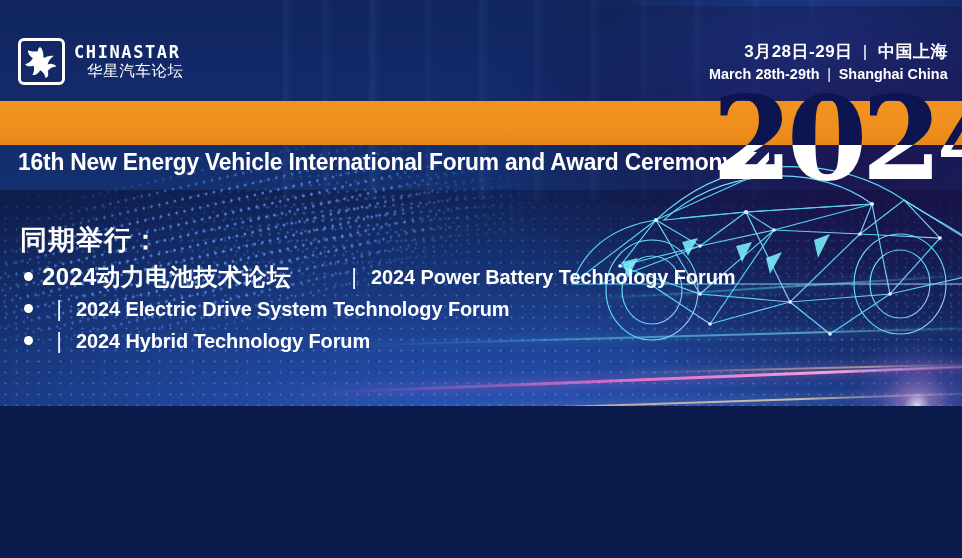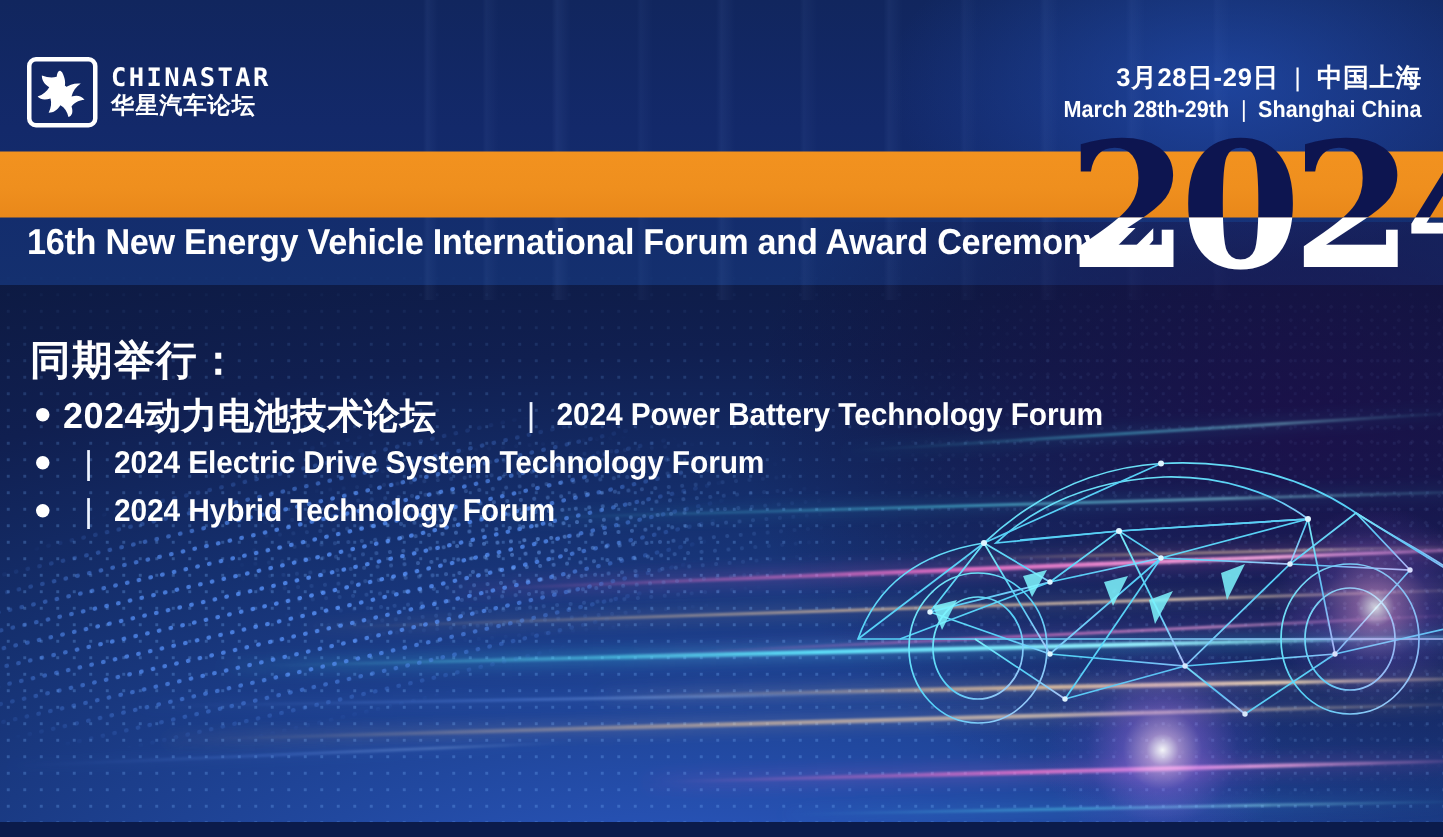--- a/index.html
+++ b/index.html
@@ -4,21 +4,21 @@
 <title>NEV Forum Banner</title>
 <style>
   * { margin:0; padding:0; box-sizing:border-box; }
   html,body{ background:#0b1b4b; }
   body{
     font-family:"Liberation Sans","DejaVu Sans",sans-serif;
   }
 
   #banner{
     position:relative;
-    width:962px; height:548px;
+    width:962px; height:406px;
     overflow:hidden;
     background:#3b82f6;
   }
 
   
   .bg-base{
     position:absolute; inset:0;
     background:
       radial-gradient(120% 90% at 50% 115%, #2f5fd0 0%, #21489f 28%, #15306f 58%, #101f50 80%, #0d1a42 100%);
   }
@@ -131,22 +131,22 @@
     display:flex; align-items:center; justify-content:center;
     background:transparent;
   }
   .logo-words{ display:flex; flex-direction:column; gap:2px; }
   .logo-en{
     font-family:"DejaVu Sans Mono","Liberation Mono",monospace;
     color:#ffffff; font-weight:700; font-size:17px;
     letter-spacing:1.6px; line-height:1;
   }
   .logo-cn{
-    color:#ffffff; font-weight:700; font-size:15.5px;
-    letter-spacing:.6px; line-height:1;
+    color:#ffffff; font-weight:400; font-size:15.5px;
+    letter-spacing:.6px; line-height:1;margin-left:13px;
   }
 
   
   .datebox{
     position:absolute; right:14px; top:42px;
     text-align:right; color:#ffffff;
   }
   .date-cn{
     font-size:17px; font-weight:700; letter-spacing:.5px; line-height:1.18;
     white-space:nowrap;

